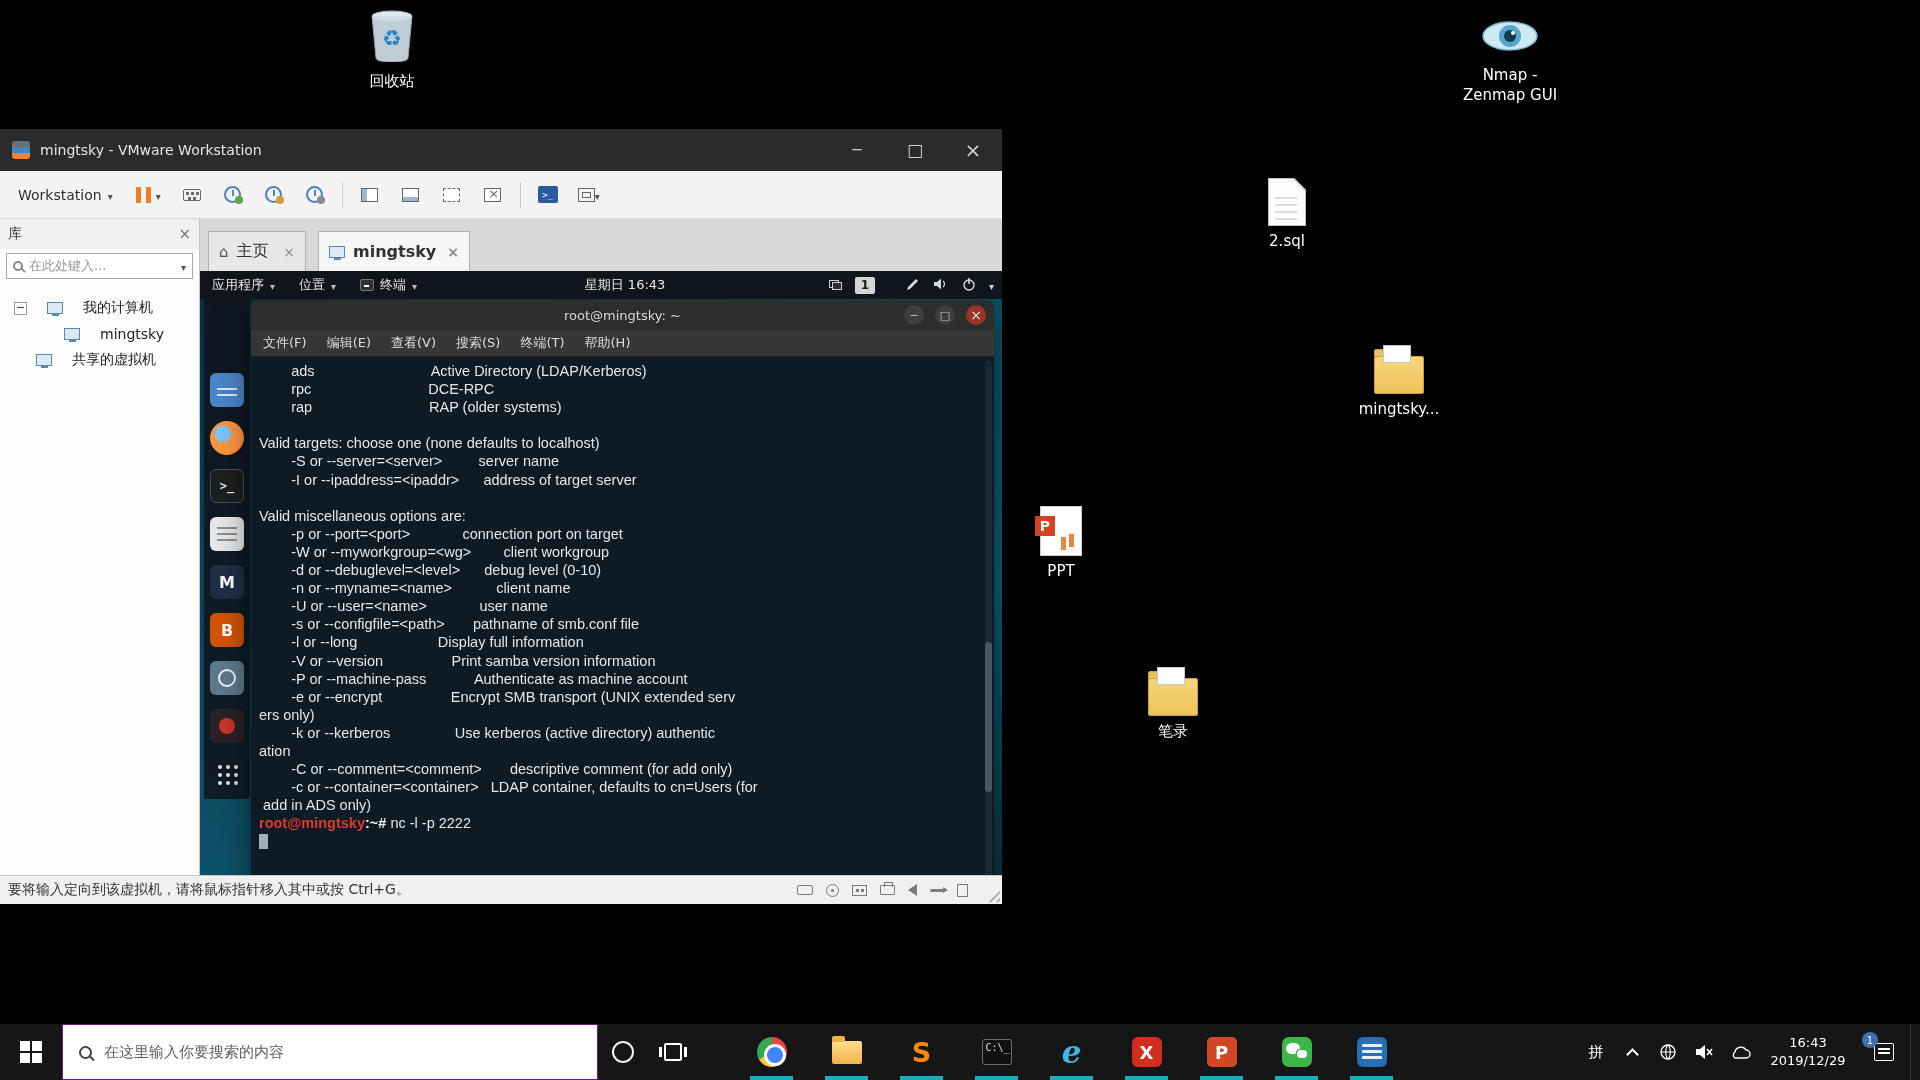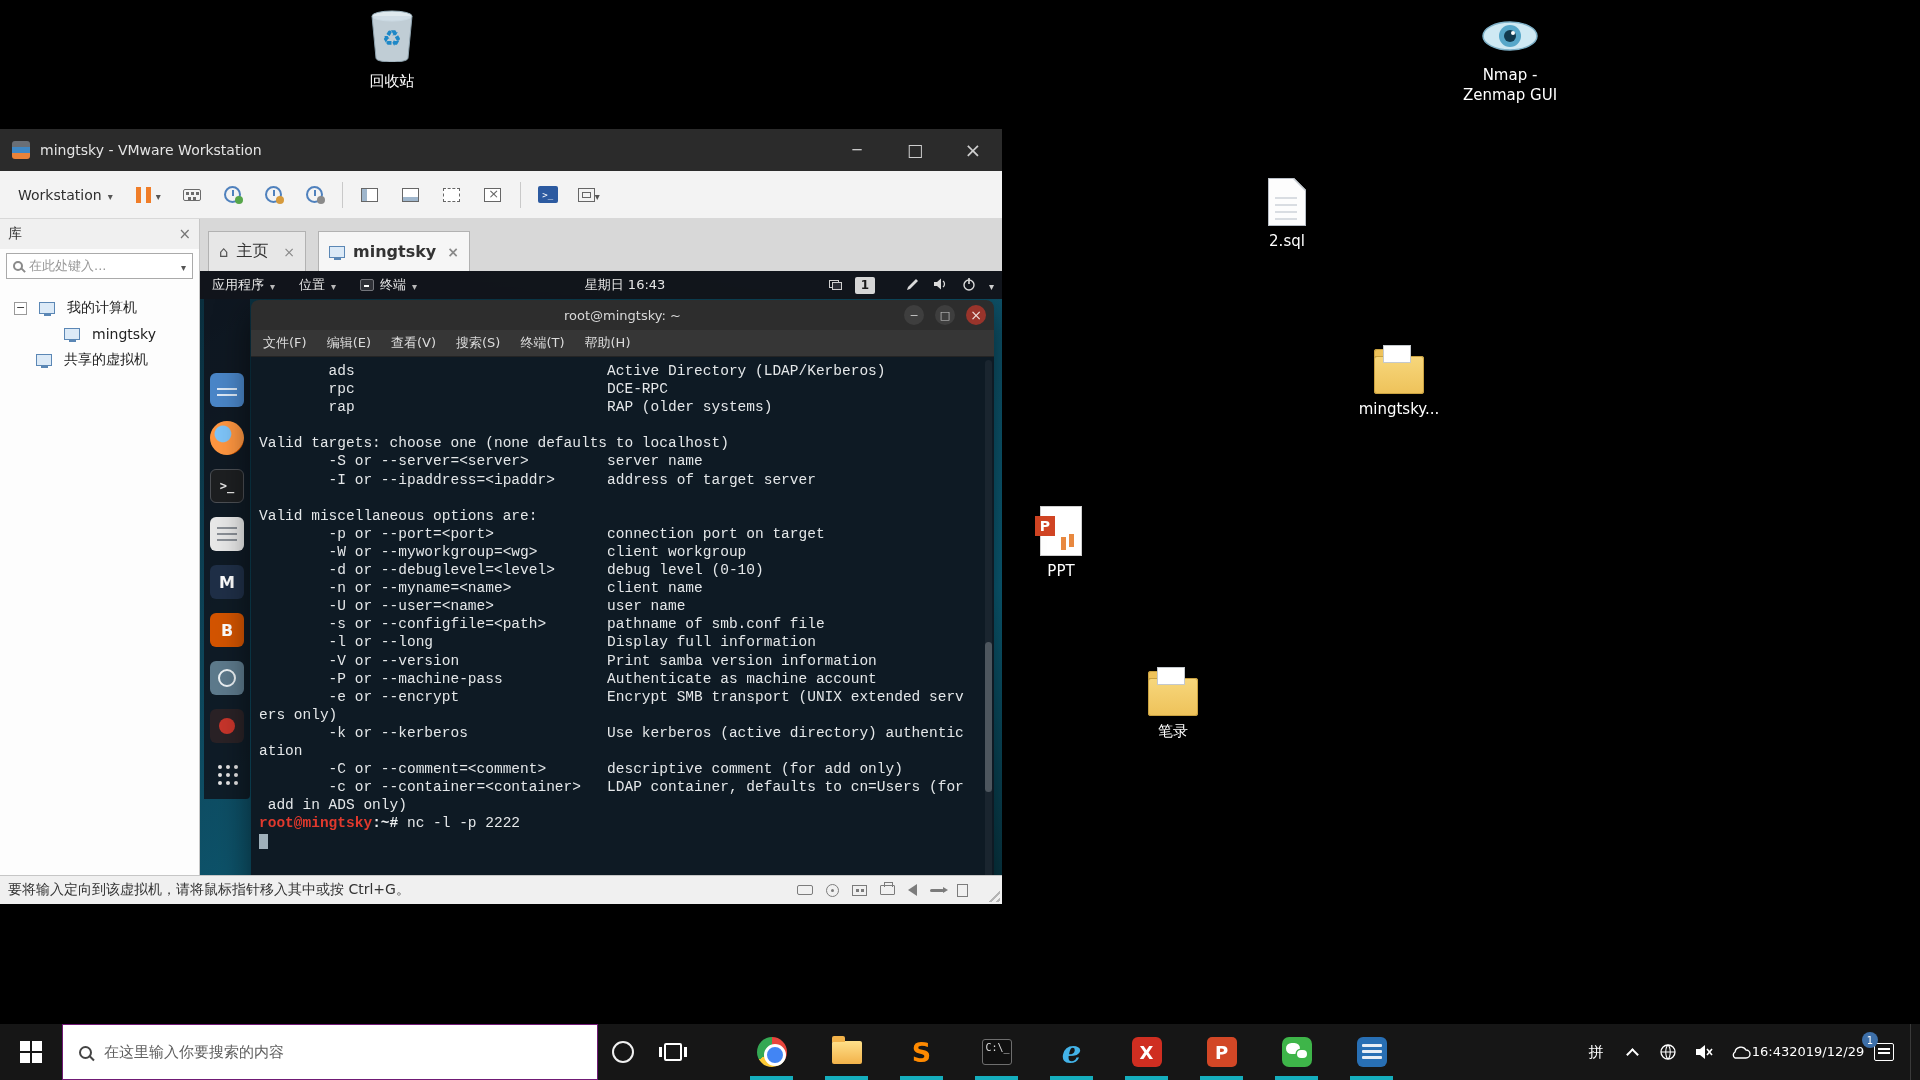--- a/index.html
+++ b/index.html
@@ -71,21 +71,21 @@
   .sb-head{height:30px;background:#f0f0f0;display:flex;align-items:center;padding:0 8px;font-size:14px;color:#333}
   .sb-close{margin-left:auto;color:#777;font-size:15px}
   .sb-close::after{content:"×"}
   .sb-search{height:34px;display:flex;align-items:center;padding:0 6px}
   .search-box{flex:1;height:26px;border:1px solid #aaa;background:#fff;display:flex;align-items:center;gap:6px;
     padding:0 6px;color:#999;font-size:13px}
   .mag{width:10px;height:10px;border:2px solid #8a8a8a;border-radius:50%;position:relative;flex:none}
   .mag::after{content:"";position:absolute;width:6px;height:2px;background:#8a8a8a;transform:rotate(45deg);right:-5px;bottom:-2px}
   .sb-search .arr{margin-left:auto}
   .sb-tree{padding-top:12px;font-size:14px;color:#222}
-  .tree-row{height:26px;display:flex;align-items:center;gap:12px}
+  .tree-row{height:26px;display:flex;align-items:center;gap:20px}
   .tr1{padding-left:14px}.tr2{padding-left:64px}.tr3{padding-left:36px}
   .expander{width:13px;height:13px;border:1px solid #9a9a9a;background:#fff;display:flex;align-items:center;
     justify-content:center;font-size:11px;color:#333;flex:none}
   .expander::after{content:"−";margin-top:-1px}
   .mmon{width:16px;height:12px;border:1px solid #5b87b5;background:#dceaf7;position:relative;flex:none}
   .mmon::after{content:"";position:absolute;left:4px;bottom:-3px;width:7px;height:2px;background:#5b87b5}
 
   .vmw-right{flex:1;display:flex;flex-direction:column;min-width:0}
   .tabs{height:52px;background:#d8d8d8;position:relative;flex:none}
   .tab{position:absolute;bottom:0;height:40px;display:flex;align-items:center;gap:8px;padding:0 10px;
@@ -140,21 +140,21 @@
     box-shadow:0 12px 34px rgba(0,0,0,.55);display:flex;flex-direction:column;overflow:hidden;z-index:2}
   .kt-head{height:30px;background:#2d2d2d;position:relative;display:flex;align-items:center;justify-content:center;
     color:#d8d8d8;font-size:13px;flex:none}
   .kt-btns{position:absolute;right:8px;top:5px;display:flex;gap:11px}
   .kt-btn{width:20px;height:20px;border-radius:50%;background:#3e3e3e;color:#c9c9c9;display:flex;align-items:center;
     justify-content:center;font-size:11px}
   .kt-min::after{content:"─"} .kt-max::after{content:"□"} 
   .kt-close{background:#99342b;color:#f0dcd9}.kt-close::after{content:"×";font-size:14px}
   .kt-menu{height:27px;background:#363636;display:flex;align-items:center;gap:20px;padding:0 12px;font-size:13px;
     color:#dcdcdc;border-bottom:1px solid #242424;flex:none}
-  .kt-body{flex:1;background:#0e1a24;padding:5px 0 0 8px;font-family:Liberation Mono, monospace;
+  .kt-body{flex:1;background:#0e1a24;padding:5px 0 0 8px;font-family:Liberation Sans, sans-serif;
     font-size:14.5px;line-height:18.1px;color:#e4e7e9;position:relative;overflow:hidden}
   .tline{white-space:pre;min-height:18.1px}
   .prompt-red{color:#e0392d;font-weight:bold}
   .prompt-w{color:#eceff1;font-weight:bold}
   .cursor{display:inline-block;width:9px;height:15px;background:#9fb0ba;vertical-align:text-bottom}
   .kt-track{position:absolute;right:2px;top:60px;bottom:4px;width:7px;background:rgba(255,255,255,.05);border-radius:4px}
   .kt-scroll{position:absolute;right:2px;top:342px;width:7px;height:150px;background:#4d565e;border-radius:4px}
 
   .vmw-status{position:absolute;left:0;right:0;bottom:0;height:29px;background:#f0f0f0;border-top:1px solid #c6c6c6;
     display:flex;align-items:center;padding:0 8px;font-size:14px;color:#333}
@@ -213,21 +213,21 @@
   .ic-wx::before{content:"";position:absolute;left:4px;top:6px;width:14px;height:11px;background:#fff;border-radius:6px}
   .ic-wx::after{content:"";position:absolute;left:15px;top:13px;width:10px;height:8px;background:#fff;border-radius:5px;
     box-shadow:0 0 0 1.5px #3eb549}
   .ic-vmw{width:30px;height:30px;border-radius:6px;background:#286fb4;display:flex;flex-direction:column;gap:3px;
     padding:7px 5px}
   .ic-vmw i{display:block;height:3px;background:#e8eef5;border-radius:1px}
   .tbk-spacer{flex:1}
   .tbk-tray{display:flex;align-items:stretch}
   .tray-i{width:36px;display:flex;align-items:center;justify-content:center;color:#fff;font-size:15px}
   .chev-up{width:9px;height:9px;border-left:2px solid #fff;border-top:2px solid #fff;transform:rotate(45deg);margin-top:5px}
-  .tbk-clock{width:100px;display:flex;flex-direction:row;align-items:center;justify-content:center;color:#fff;
+  .tbk-clock{width:100px;display:flex;flex-direction:column;align-items:center;justify-content:center;color:#fff;
     font-size:13px;line-height:1.4}
   .tbk-action{width:52px;position:relative;display:flex;align-items:center;justify-content:center}
   .ac-ico{width:20px;height:18px;border:1.5px solid #fff;border-radius:2px;position:relative}
   .ac-ico::after{content:"";position:absolute;left:3px;top:4px;right:3px;height:1.5px;background:#fff;box-shadow:0 4px 0 #fff}
   .badge{position:absolute;top:8px;left:4px;min-width:16px;height:16px;border-radius:8px;background:#3d6fa8;color:#fff;
     font-size:10px;display:flex;align-items:center;justify-content:center;padding:0 3px}
   .tbk-edge{width:10px;border-left:1px solid #3a3a3a}
 </style>
 </head>
 <body>

